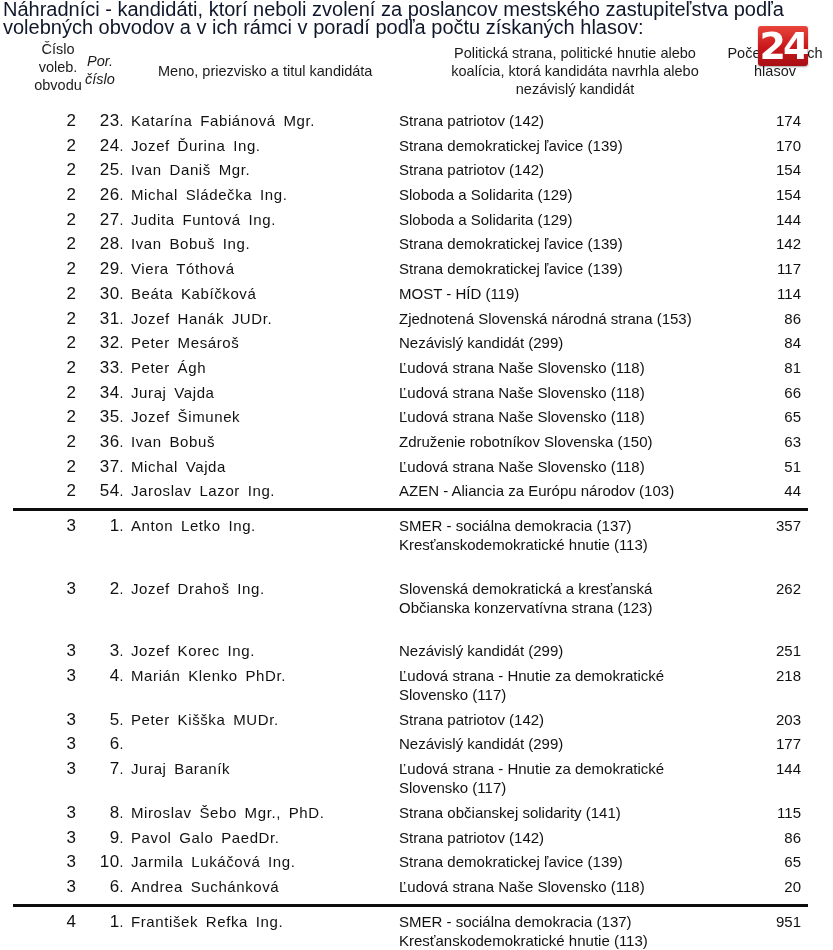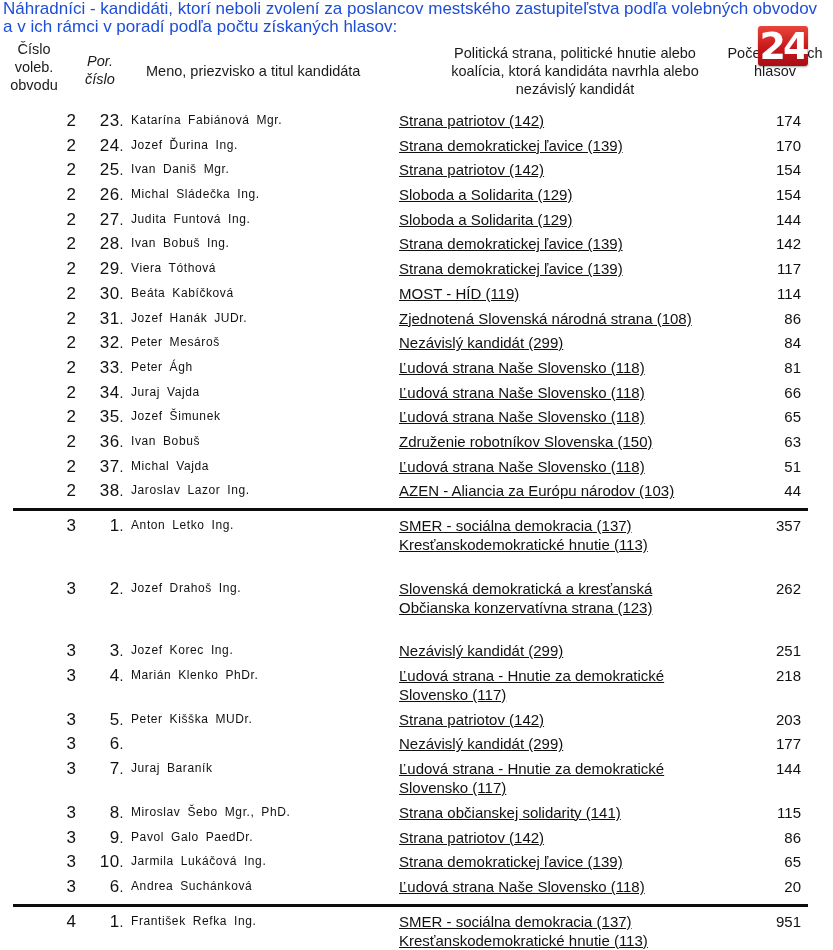--- a/index.html
+++ b/index.html
@@ -2,44 +2,44 @@
 <html><head>
 <meta charset="utf-8">
 <style>
   html, body { margin: 0; padding: 0; background: #ffffff; }
   body {
     width: 833px; height: 950px; overflow: hidden; position: relative;
     font-family: "Liberation Sans", sans-serif; color: #111; font-size: 15px;
   }
   .intro {
     position: absolute; left: 3px; top: 0px; width: 828px;
-    font-size: 17px; line-height: 18px; color: #1d4ed8;
+    font-size: 20px; line-height: 18px; color: #0f172a;
   }
   .hdr { position: absolute; top: 40px; font-size: 14.5px; line-height: 18px; text-align: center; color: #1a1a1a; }
-  .hdr.c1 { left: 0; width: 68px; top: 40px; }
+  .hdr.c1 { left: 24px; width: 68px; top: 40px; }
   .hdr.c2 { left: 78px; width: 44px; top: 52px; font-style: italic; }
-  .hdr.c3 { left: 146px; top: 62px; text-align: center; }
+  .hdr.c3 { left: 158px; top: 62px; text-align: center; }
   .hdr.c4 { left: 430px; width: 290px; top: 44px; }
   .hdr.c5 { left: 725px; width: 100px; top: 44px; }
   .logo {
     position: absolute; left: 758px; top: 26px; width: 50px; height: 40px;
     background: linear-gradient(180deg, #e8453b 0%, #c8171b 55%, #a80f14 100%);
     border-radius: 3px; box-shadow: 0 1px 2px rgba(0,0,0,0.35);
     color: #fff; font-family: "DejaVu Sans", sans-serif; font-weight: bold;
     font-size: 38px; line-height: 40px; text-align: center; letter-spacing: -3px;
   }
   .rows { position: absolute; left: 0; top: 111px; width: 833px; }
   .row { position: relative; width: 833px; }
   .cell { position: absolute; top: 0; line-height: 19px; }
   .c-obvod { left: 56px; width: 20px; text-align: right; font-size: 17px; }
   .c-por { left: 80px; width: 44px; text-align: right; font-size: 17px; letter-spacing: 0.5px; }
   .c-por .dot { font-size: 14px; }
-  .c-name { left: 131px; font-size: 12px; letter-spacing: 0.6px; word-spacing: 3px; }
+  .c-name { left: 131px; font-size: 15px; letter-spacing: 0.6px; word-spacing: 3px; }
   .c-party { left: 399px; width: 330px; font-size: 15px; }
-  .c-party div { line-height: 19px; text-decoration: underline; }
+  .c-party div { line-height: 19px; }
   .c-votes { left: 720px; width: 81px; text-align: right; font-size: 15px; }
   .sep { height: 3px; background: #0d0d0d; margin-left: 13px; width: 795px; }
 </style>
 </head>
 <body>
 
 <div class="intro">Náhradníci - kandidáti, ktorí neboli zvolení za poslancov mestského zastupiteľstva podľa volebných obvodov a v ich rámci v poradí podľa počtu získaných hlasov:</div>
 
 <div class="hdr c1">Číslo voleb. obvodu</div>
 <div class="hdr c2">Por. číslo</div>
@@ -120,21 +120,21 @@
       <div class="cell c-party">
         <div>MOST - HÍD (119)</div>
       </div>
       <div class="cell c-votes">114</div>
     </div>
     <div class="row" style="height: 24.7px;">
       <div class="cell c-obvod">2</div>
       <div class="cell c-por"><span>31</span><span class="dot">.</span></div>
       <div class="cell c-name">Jozef Hanák JUDr.</div>
       <div class="cell c-party">
-        <div>Zjednotená Slovenská národná strana (108)</div>
+        <div>Zjednotená Slovenská národná strana (153)</div>
       </div>
       <div class="cell c-votes">86</div>
     </div>
     <div class="row" style="height: 24.7px;">
       <div class="cell c-obvod">2</div>
       <div class="cell c-por"><span>32</span><span class="dot">.</span></div>
       <div class="cell c-name">Peter Mesároš</div>
       <div class="cell c-party">
         <div>Nezávislý kandidát (299)</div>
       </div>
@@ -180,21 +180,21 @@
       <div class="cell c-obvod">2</div>
       <div class="cell c-por"><span>37</span><span class="dot">.</span></div>
       <div class="cell c-name">Michal Vajda</div>
       <div class="cell c-party">
         <div>Ľudová strana  Naše Slovensko (118)</div>
       </div>
       <div class="cell c-votes">51</div>
     </div>
     <div class="row" style="height: 24.7px;">
       <div class="cell c-obvod">2</div>
-      <div class="cell c-por"><span>38</span><span class="dot">.</span></div>
+      <div class="cell c-por"><span>54</span><span class="dot">.</span></div>
       <div class="cell c-name">Jaroslav Lazor Ing.</div>
       <div class="cell c-party">
         <div>AZEN - Aliancia za Európu národov (103)</div>
       </div>
       <div class="cell c-votes">44</div>
     </div>
     <div class="sep" style="margin-top: 2px; margin-bottom: 5px;"></div>
     <div class="row" style="height: 62.7px;">
       <div class="cell c-obvod">3</div>
       <div class="cell c-por"><span>1</span><span class="dot">.</span></div>

